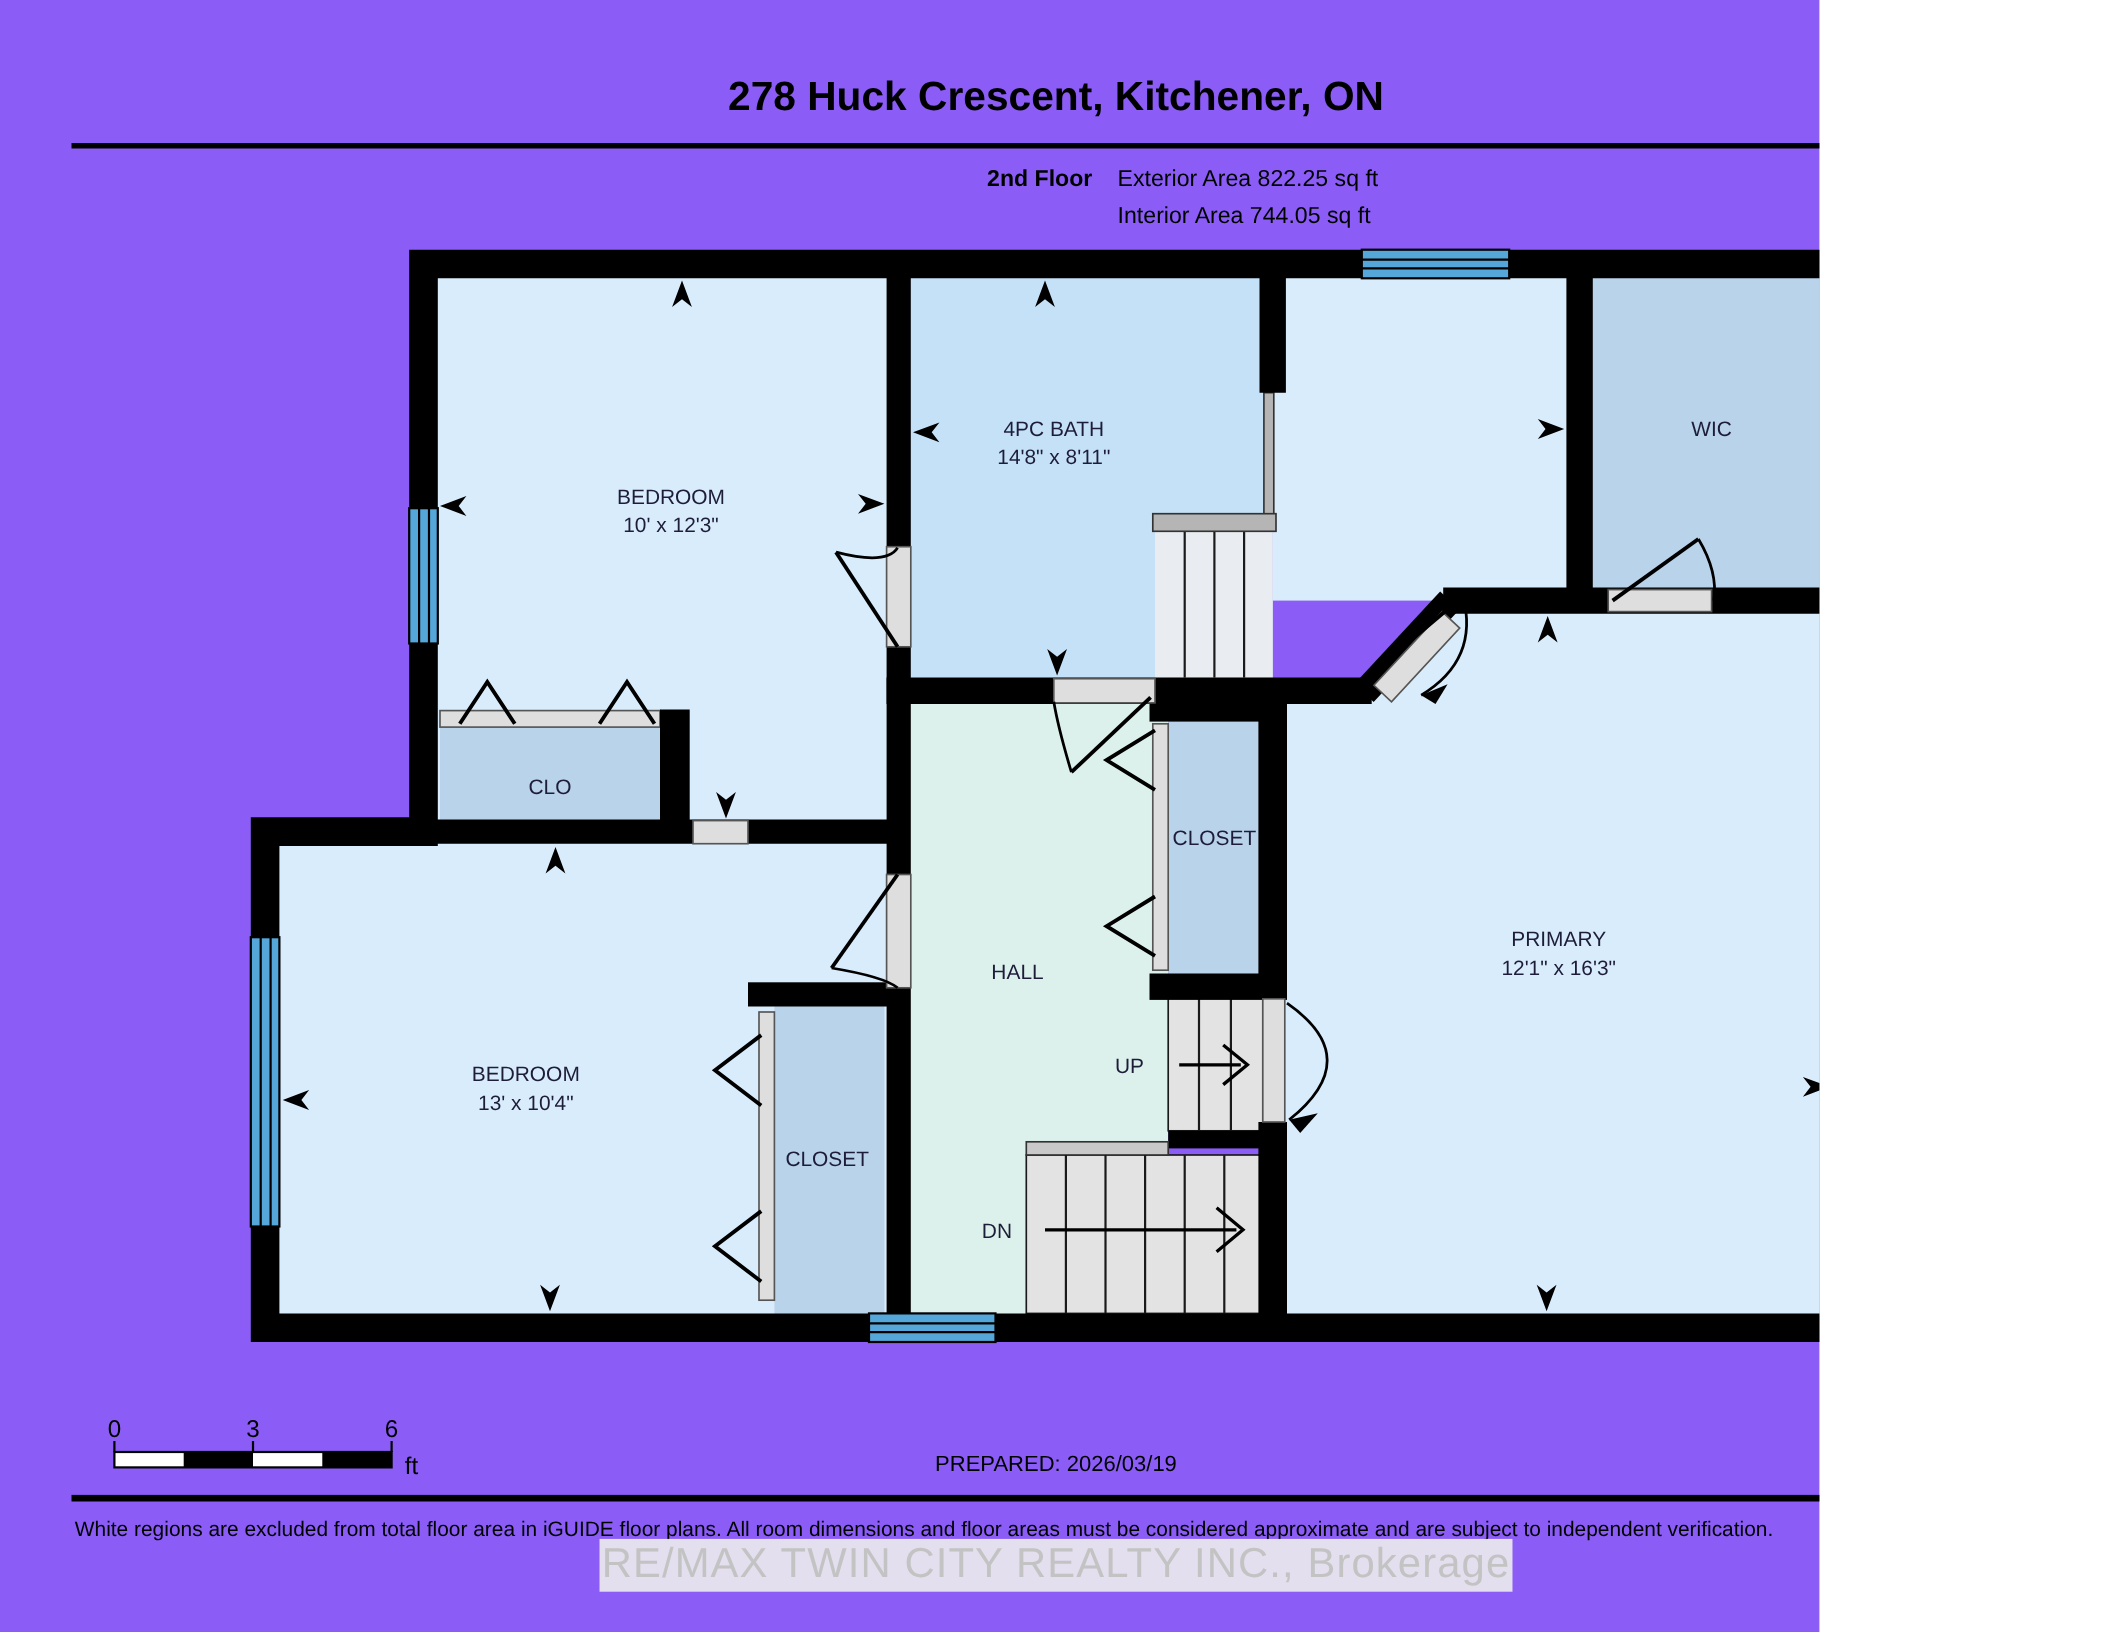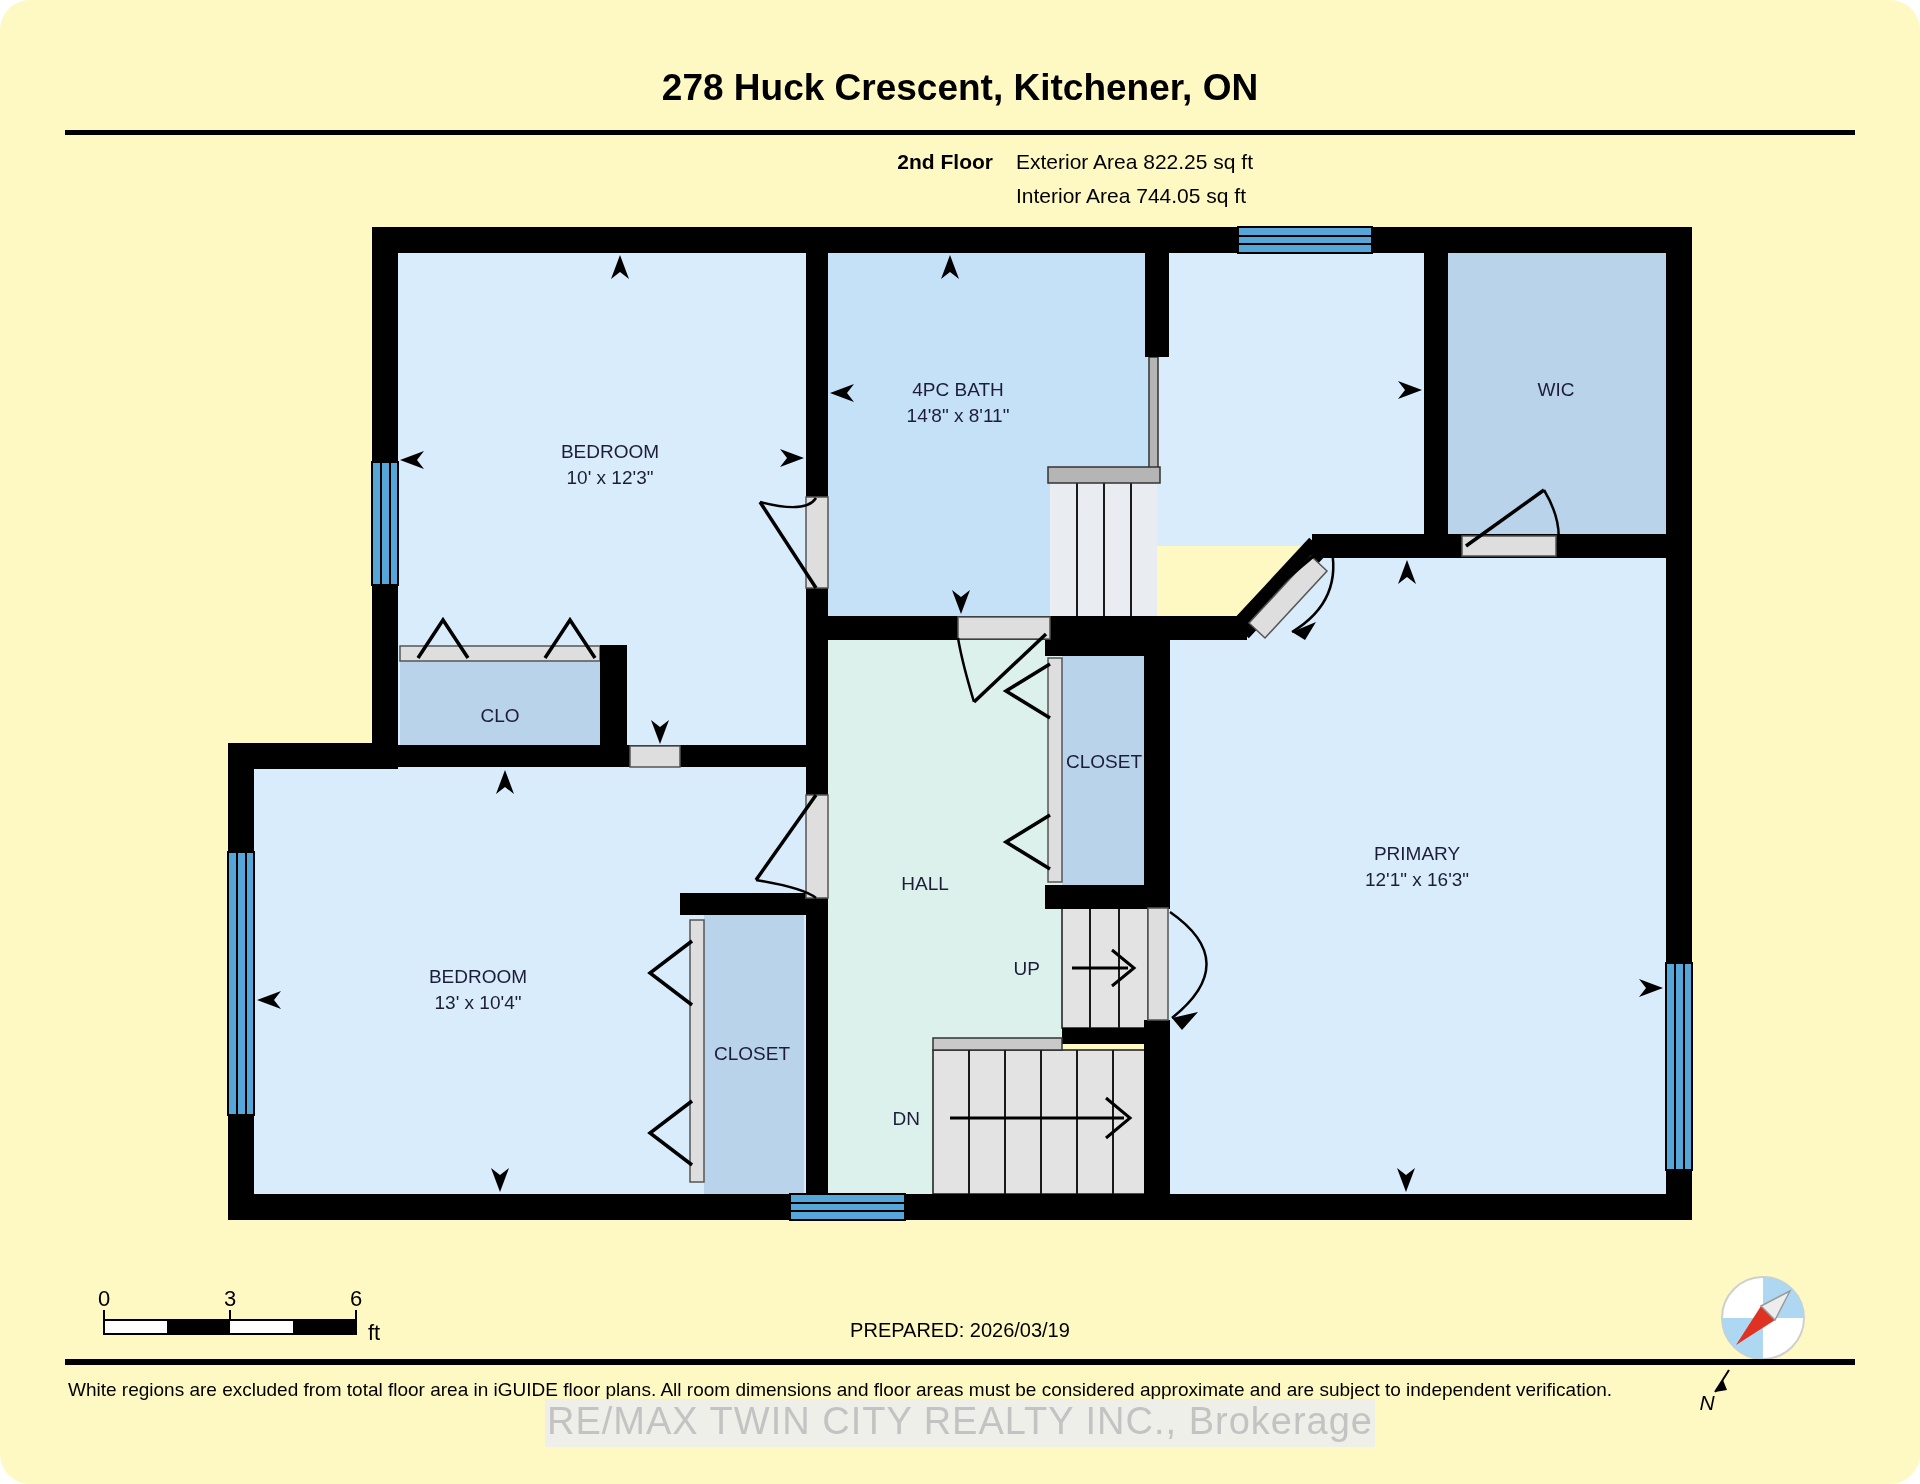--- a/index.html
+++ b/index.html
@@ -1,17 +1,17 @@
 <!DOCTYPE html>
 <html><head>
 <meta charset="utf-8">
 <style>
   html,body{margin:0;padding:0;background:#ffffff;}
-  .page{position:relative;width:1920px;height:1484px;background:#fef9c3;overflow:hidden;
-        font-family:"Liberation Sans", sans-serif;border-radius:30px;}
+  .page{position:relative;width:1654px;height:1484px;background:#8b5cf6;overflow:hidden;
+        font-family:"Liberation Sans", sans-serif;}
   svg{position:absolute;top:0;left:0;}
   svg text{font-family:"Liberation Sans", sans-serif;fill:#1d1d3a;}
   .title{font-size:37px;font-weight:bold;fill:#000;}
   .floorlbl{font-size:21px;font-weight:bold;fill:#000;}
   .areatxt{font-size:21px;fill:#000;}
   .roomname,.roomdims{font-size:19px;}
   .stairlbl{font-size:19px;}
   .scalenum{font-size:22px;fill:#000;}
   .prepared{font-size:20px;fill:#000;}
   .footnote{font-size:19px;fill:#000;}

